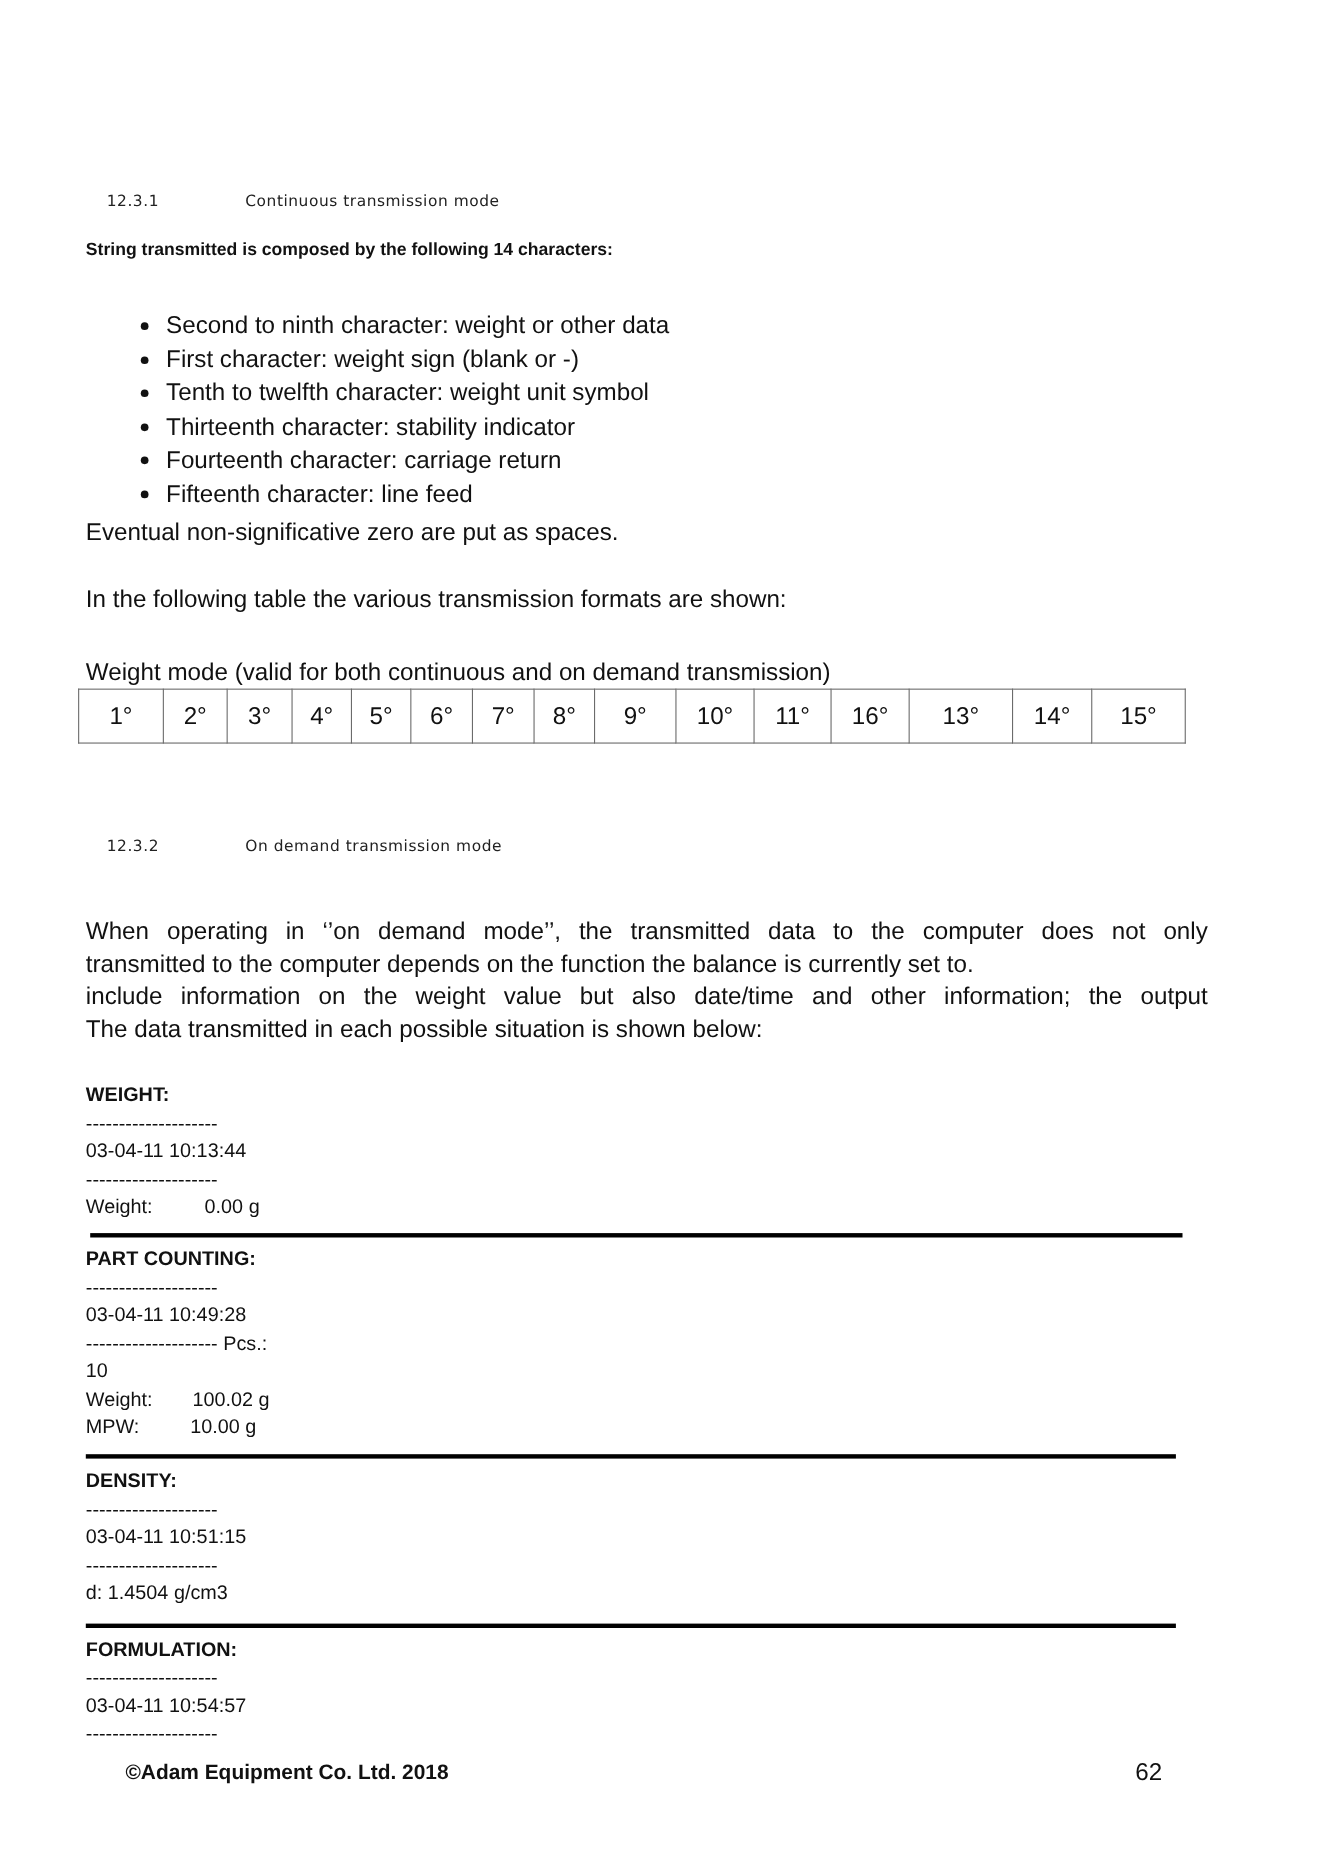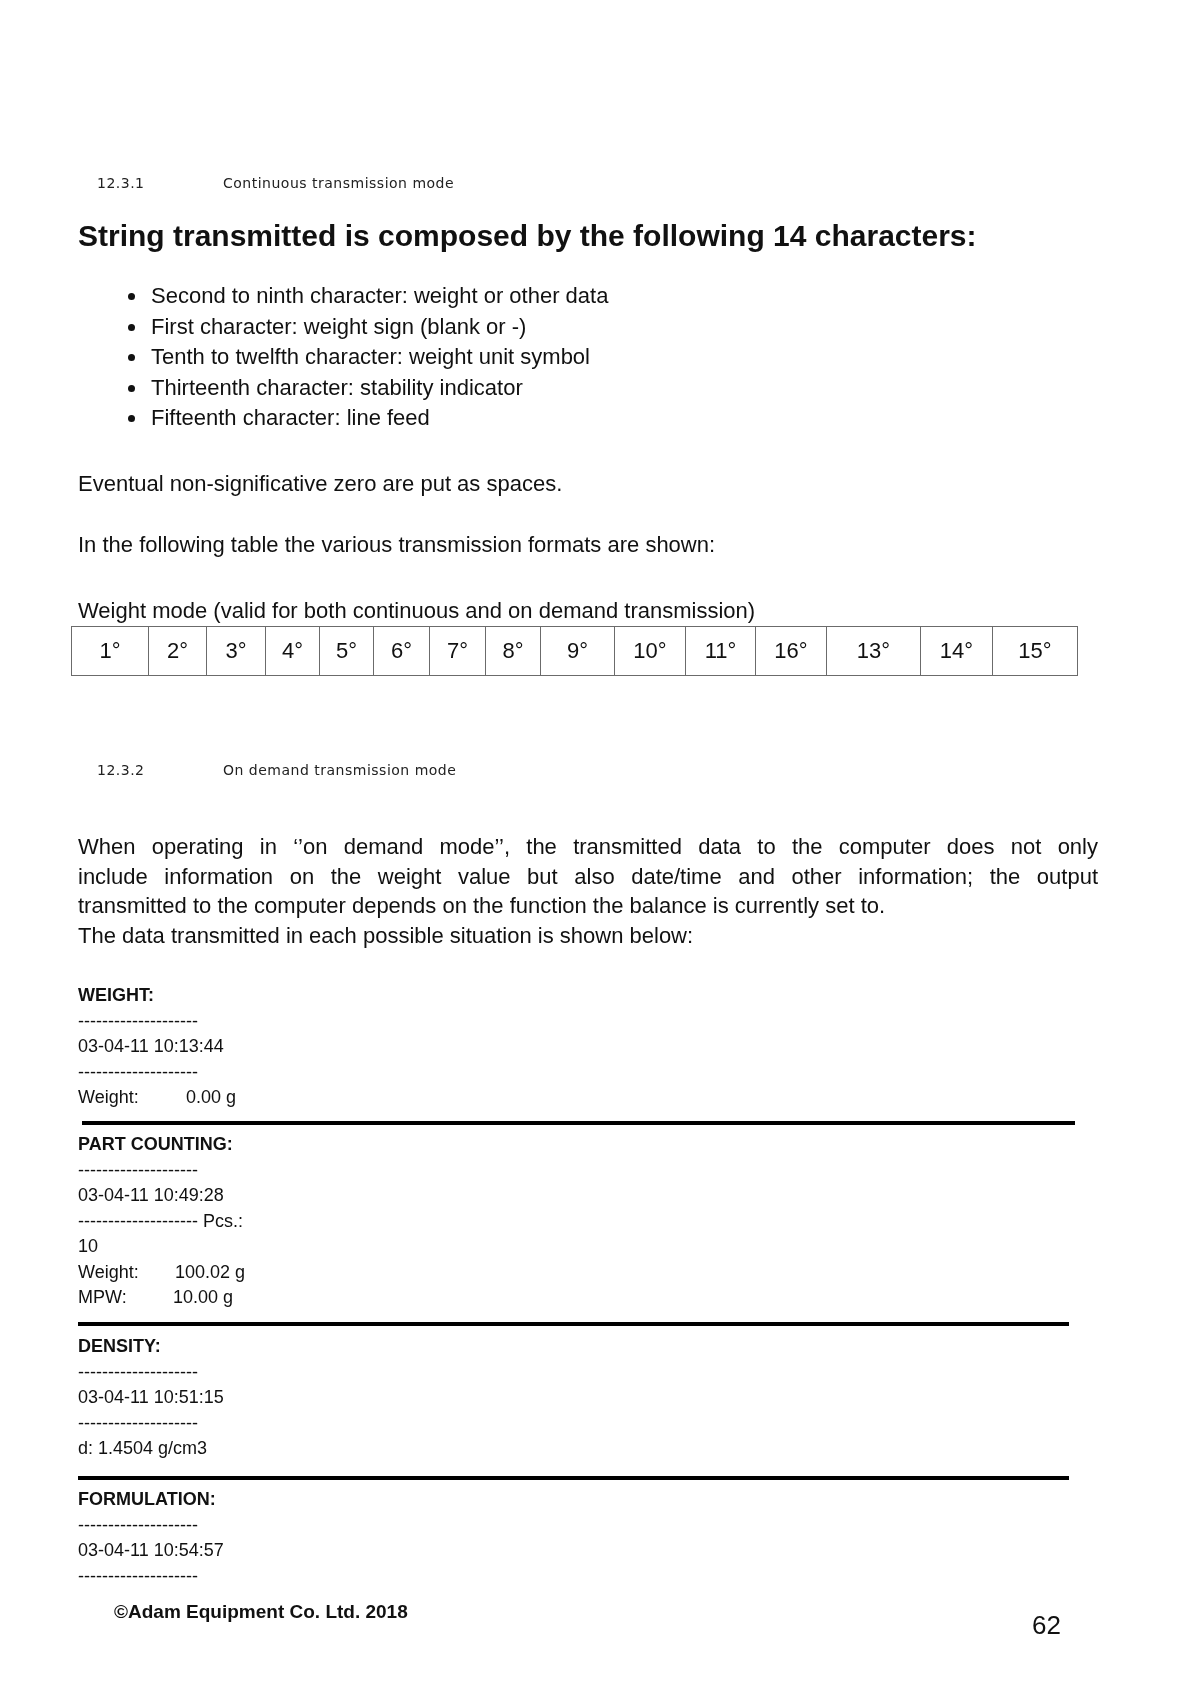--- a/index.html
+++ b/index.html
@@ -6,56 +6,57 @@
   body {
     width: 1200px; height: 1698px; position: relative; overflow: hidden;
     font-family: "Liberation Sans", sans-serif; color: #111;
   }
   .abs { position: absolute; white-space: nowrap; }
   .h3 {
     font-family: "DejaVu Sans", sans-serif; font-size: 14px; font-weight: normal;
     color: #222; letter-spacing: 0.5px;
   }
   .h3 .num { display: inline-block; width: 126px; }
-  .bold-lead { font-size: 30px; font-weight: bold; }
+  .bold-lead { font-size: 16px; font-weight: bold; }
   .body-txt { font-size: 22px; }
   ul.bullets { margin: 0; padding: 0; list-style: none; }
   ul.bullets li { position: relative; font-size: 22px; height: 30.5px; line-height: 30.5px; padding-left: 73px; }
   ul.bullets li::before {
     content: ""; position: absolute; left: 50px; top: 12px; width: 7px; height: 7px;
     border-radius: 50%; background: #111;
   }
   table.fmt { position: absolute; left: 71px; top: 626px; border-collapse: collapse; table-layout: fixed; }
   table.fmt td {
     border: 1.5px solid #6b6b6b; text-align: center; font-size: 22px; padding: 0; height: 48px;
   }
   table.fmt tr.r2 td { height: 48px; }
   .just { font-size: 22px; text-align: justify; text-align-last: justify; width: 1020px; line-height: 29.5px; }
   .just.last { text-align-last: left; }
   .rec-title { font-size: 18px; font-weight: bold; }
   .rec-line { font-size: 18px; line-height: 25.5px; }
   .rec-line .lbl { display: inline-block; }
   .rule { position: absolute; height: 4px; background: #000; }
   .footer-left { font-size: 19px; font-weight: bold; }
-  .footer-right { font-size: 26px; margin-top: 12px; }
+  .footer-right { font-size: 22px; }
 </style>
 </head>
 <body>
 
 <div class="abs h3" style="left:97px; top:175px;">
   <span class="num">12.3.1</span><span>Continuous transmission mode</span>
 </div>
 
 <div class="abs bold-lead" style="left:78px; top:219px;">String transmitted is composed by the following 14 characters:</div>
 
 <ul class="abs bullets" style="left:78px; top:281px; margin:0;">
   <li>Second to ninth character: weight or other data</li>
   <li>First character: weight sign (blank or -)</li>
   <li>Tenth to twelfth character: weight unit symbol</li>
   <li>Thirteenth character: stability indicator</li>
+  <li>Fourteenth character: carriage return</li>
   <li>Fifteenth character: line feed</li>
 </ul>
 
 <div class="abs body-txt" style="left:78px; top:471px;">Eventual non-significative zero are put as spaces.</div>
 <div class="abs body-txt" style="left:78px; top:532px;">In the following table the various transmission formats are shown:</div>
 <div class="abs body-txt" style="left:78px; top:598px;">Weight mode (valid for both continuous and on demand transmission)</div>
 
 <table class="fmt">
   <colgroup>
     <col style="width:77px">
@@ -94,22 +95,22 @@
   </tr>
 </tbody>
   </table>
 
 <div class="abs h3" style="left:97px; top:762px;">
   <span class="num">12.3.2</span><span>On demand transmission mode</span>
 </div>
 
 <div class="abs" style="left:78px; top:832px;">
   <div class="just">When operating in ‘’on demand mode’’, the transmitted data to the computer does not only</div>
+  <div class="just last">transmitted to the computer depends on the function the balance is currently set to.</div>
   <div class="just">include information on the weight value but also date/time and other information; the output</div>
-  <div class="just last">transmitted to the computer depends on the function the balance is currently set to.</div>
   <div class="just last">The data transmitted in each possible situation is shown below:</div>
 </div>
 
 <div class="abs" style="left:78px; top:983px;">
   <div class="rec-title" style="line-height:25.5px;">WEIGHT:</div>
   <div class="rec-line">--------------------</div>
   <div class="rec-line">03-04-11 10:13:44</div>
   <div class="rec-line">--------------------</div>
   <div class="rec-line">
     <span class="lbl" style="width:108px;">Weight:</span><span>0.00 g</span>

